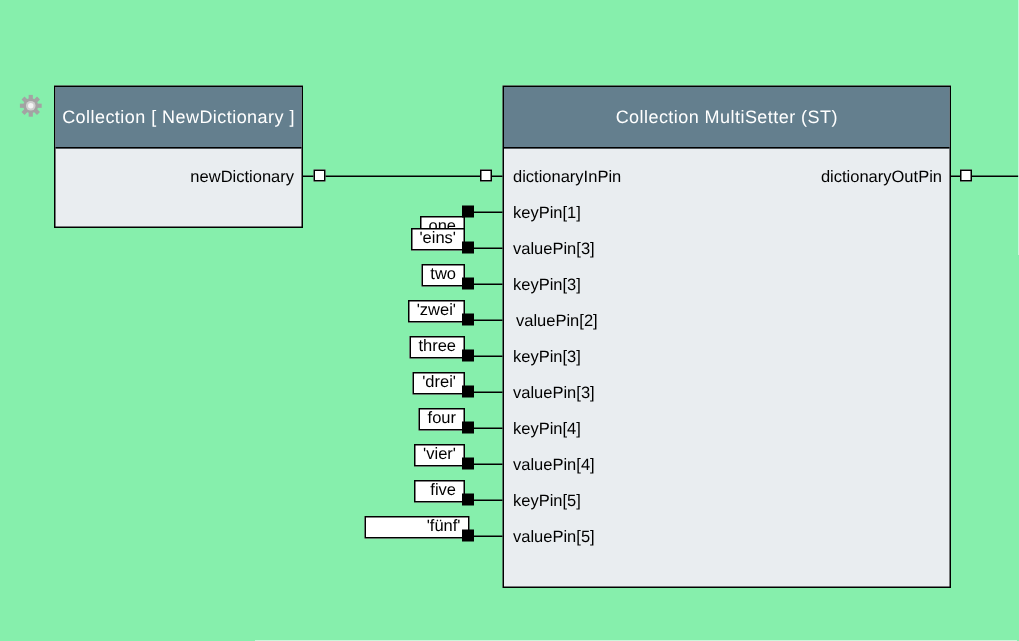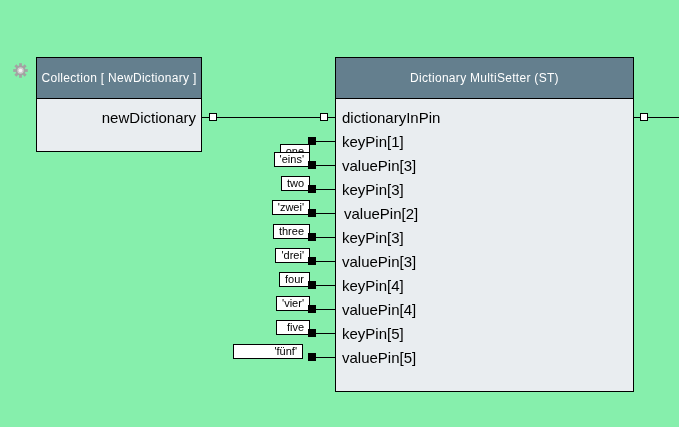--- a/index.html
+++ b/index.html
@@ -10,21 +10,21 @@
   .node{
     position:absolute;background:#e9edf0;border:1px solid #000;
     box-sizing:border-box;
   }
   .node-header{
     height:40px;background:#647f8e;border-bottom:1px solid #000;
     color:#fff;font-size:12px;line-height:40px;text-align:center;
     letter-spacing:0.3px;white-space:nowrap;overflow:hidden;
   }
   .pin-label{
-    position:absolute;font-size:15px;height:16px;line-height:16px;
+    position:absolute;font-size:11px;height:16px;line-height:16px;
     color:#000;white-space:nowrap;
   }
   .wire{position:absolute;height:1px;background:#000;}
   .port{
     position:absolute;width:8px;height:8px;background:#fff;
     border:1px solid #000;box-sizing:border-box;z-index:3;
   }
   .literal{
     position:absolute;background:#fff;border:1px solid #000;
     box-sizing:border-box;height:15px;line-height:12px;font-size:11px;
@@ -53,21 +53,22 @@
       <circle cx="7" cy="7" r="1.7" fill="#f4f4f4"></circle>
     </svg>
   </div>
 
   <div class="node" style="left:36px;top:57px;width:166px;height:95px;">
     <div class="node-header">Collection [ NewDictionary ]</div>
     <div class="pin-label" style="right:5px;top:52px;">newDictionary</div>
   </div>
 
   <div class="node" style="left:335px;top:57px;width:299px;height:335px;">
-    <div class="node-header">Dictionary MultiSetter (ST)</div>
+    <div class="node-header">Collection MultiSetter (ST)</div>
+    <div class="pin-label" style="right:5px;top:52px;">dictionaryOutPin</div>
   <div class="pin-label" style="left: 6px; top: 52px;">dictionaryInPin</div>
       <div class="pin-label" style="left: 6px; top: 76px;">keyPin[1]</div>
       <div class="pin-label" style="left: 6px; top: 100px;">valuePin[3]</div>
       <div class="pin-label" style="left: 6px; top: 124px;">keyPin[3]</div>
       <div class="pin-label" style="left: 8px; top: 148px;">valuePin[2]</div>
       <div class="pin-label" style="left: 6px; top: 172px;">keyPin[3]</div>
       <div class="pin-label" style="left: 6px; top: 196px;">valuePin[3]</div>
       <div class="pin-label" style="left: 6px; top: 220px;">keyPin[4]</div>
       <div class="pin-label" style="left: 6px; top: 244px;">valuePin[4]</div>
       <div class="pin-label" style="left: 6px; top: 268px;">keyPin[5]</div>
@@ -101,16 +102,16 @@
     <div class="wire" style="left: 316px; top: 261px; width: 19px;"></div>
     <div class="literal" style="right: 369px; top: 272px;">four</div>
     <div class="literal-port" style="left: 308px; top: 281px;"></div>
     <div class="wire" style="left: 316px; top: 285px; width: 19px;"></div>
     <div class="literal" style="right: 369px; top: 296px;">'vier'</div>
     <div class="literal-port" style="left: 308px; top: 305px;"></div>
     <div class="wire" style="left: 316px; top: 309px; width: 19px;"></div>
     <div class="literal" style="right: 369px; top: 320px; padding-left: 10px;">five</div>
     <div class="literal-port" style="left: 308px; top: 329px;"></div>
     <div class="wire" style="left: 316px; top: 333px; width: 19px;"></div>
-    <div class="literal" style="right: 376px; top: 344px; padding-left: 40px;">'fünf'</div>
+    <div class="literal" style="right: 366px; top: 344px; padding-left: 40px;">'fünf'</div>
     <div class="literal-port" style="left: 308px; top: 353px;"></div>
     <div class="wire" style="left: 316px; top: 357px; width: 19px;"></div>
   </div>
 
 </body></html>

